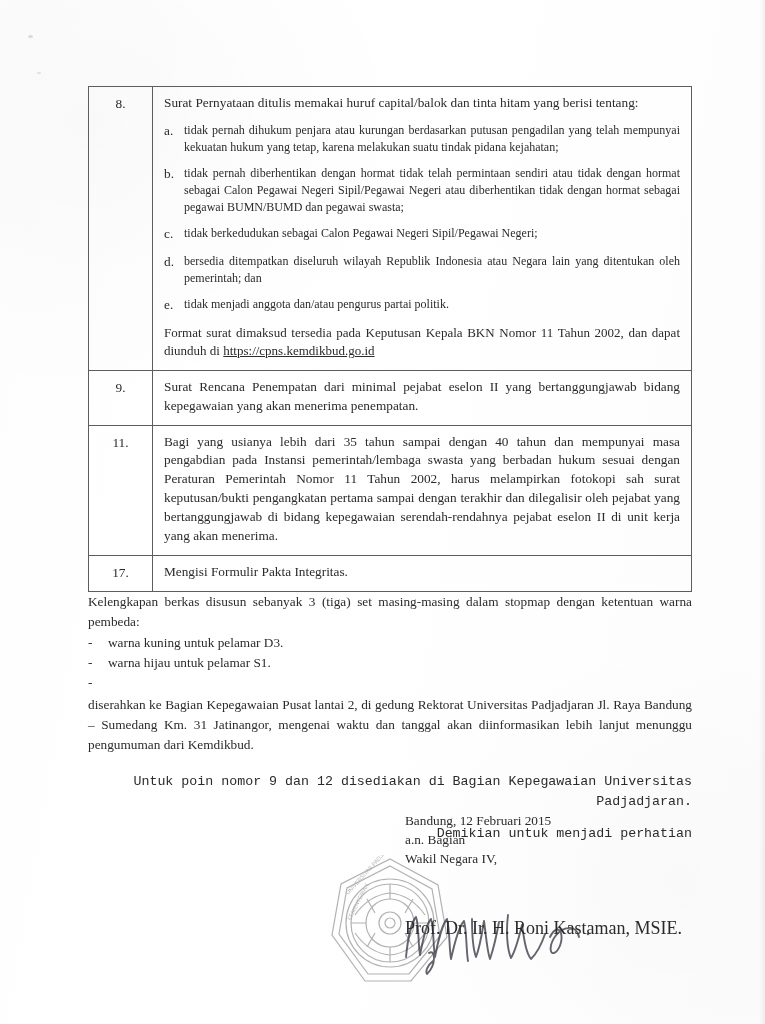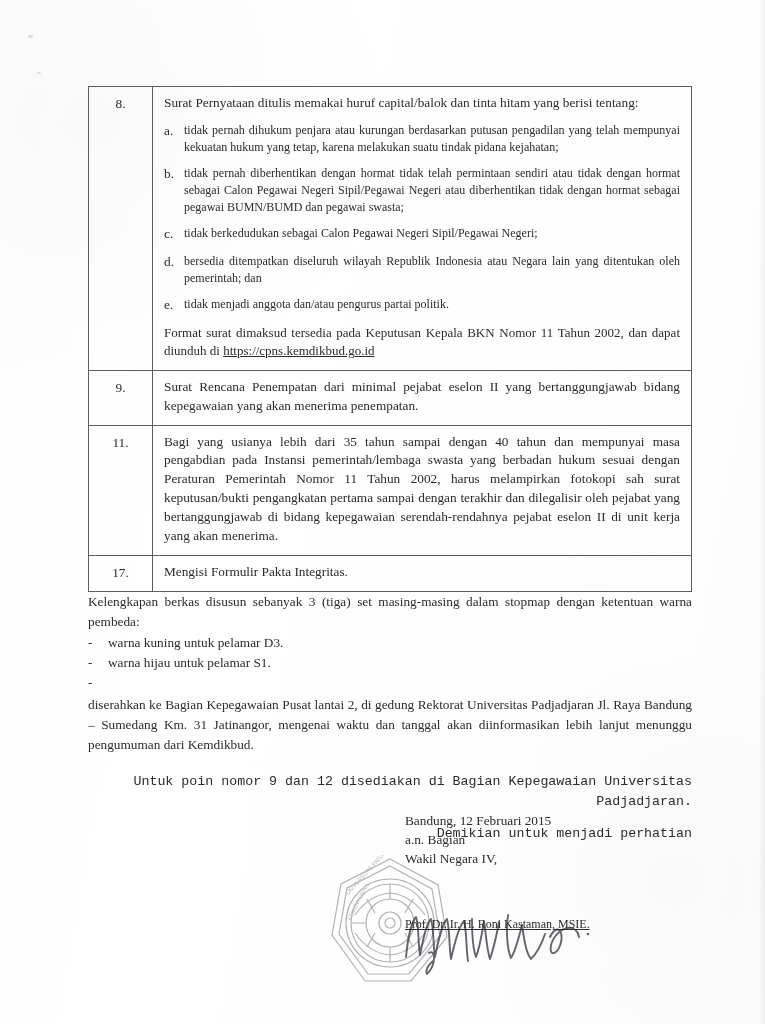--- a/index.html
+++ b/index.html
@@ -166,23 +166,22 @@
     line-height: 1.42;
   }
   #signature-block .sig-line {
     white-space: nowrap;
   }
   #sig-name-wrap {
     position: absolute;
     left: 0;
     top: 104px;
     width: 300px;
-    font-size: 12px;
-    line-height: 1.42;
-    text-decoration: underline;
+    font-size: 18px;
+    line-height: 1.42;
   }
 
   
   #official-seal {
     position: absolute;
     left: 325px;
     top: 855px;
     width: 130px;
     height: 135px;
     opacity: 0.42;

